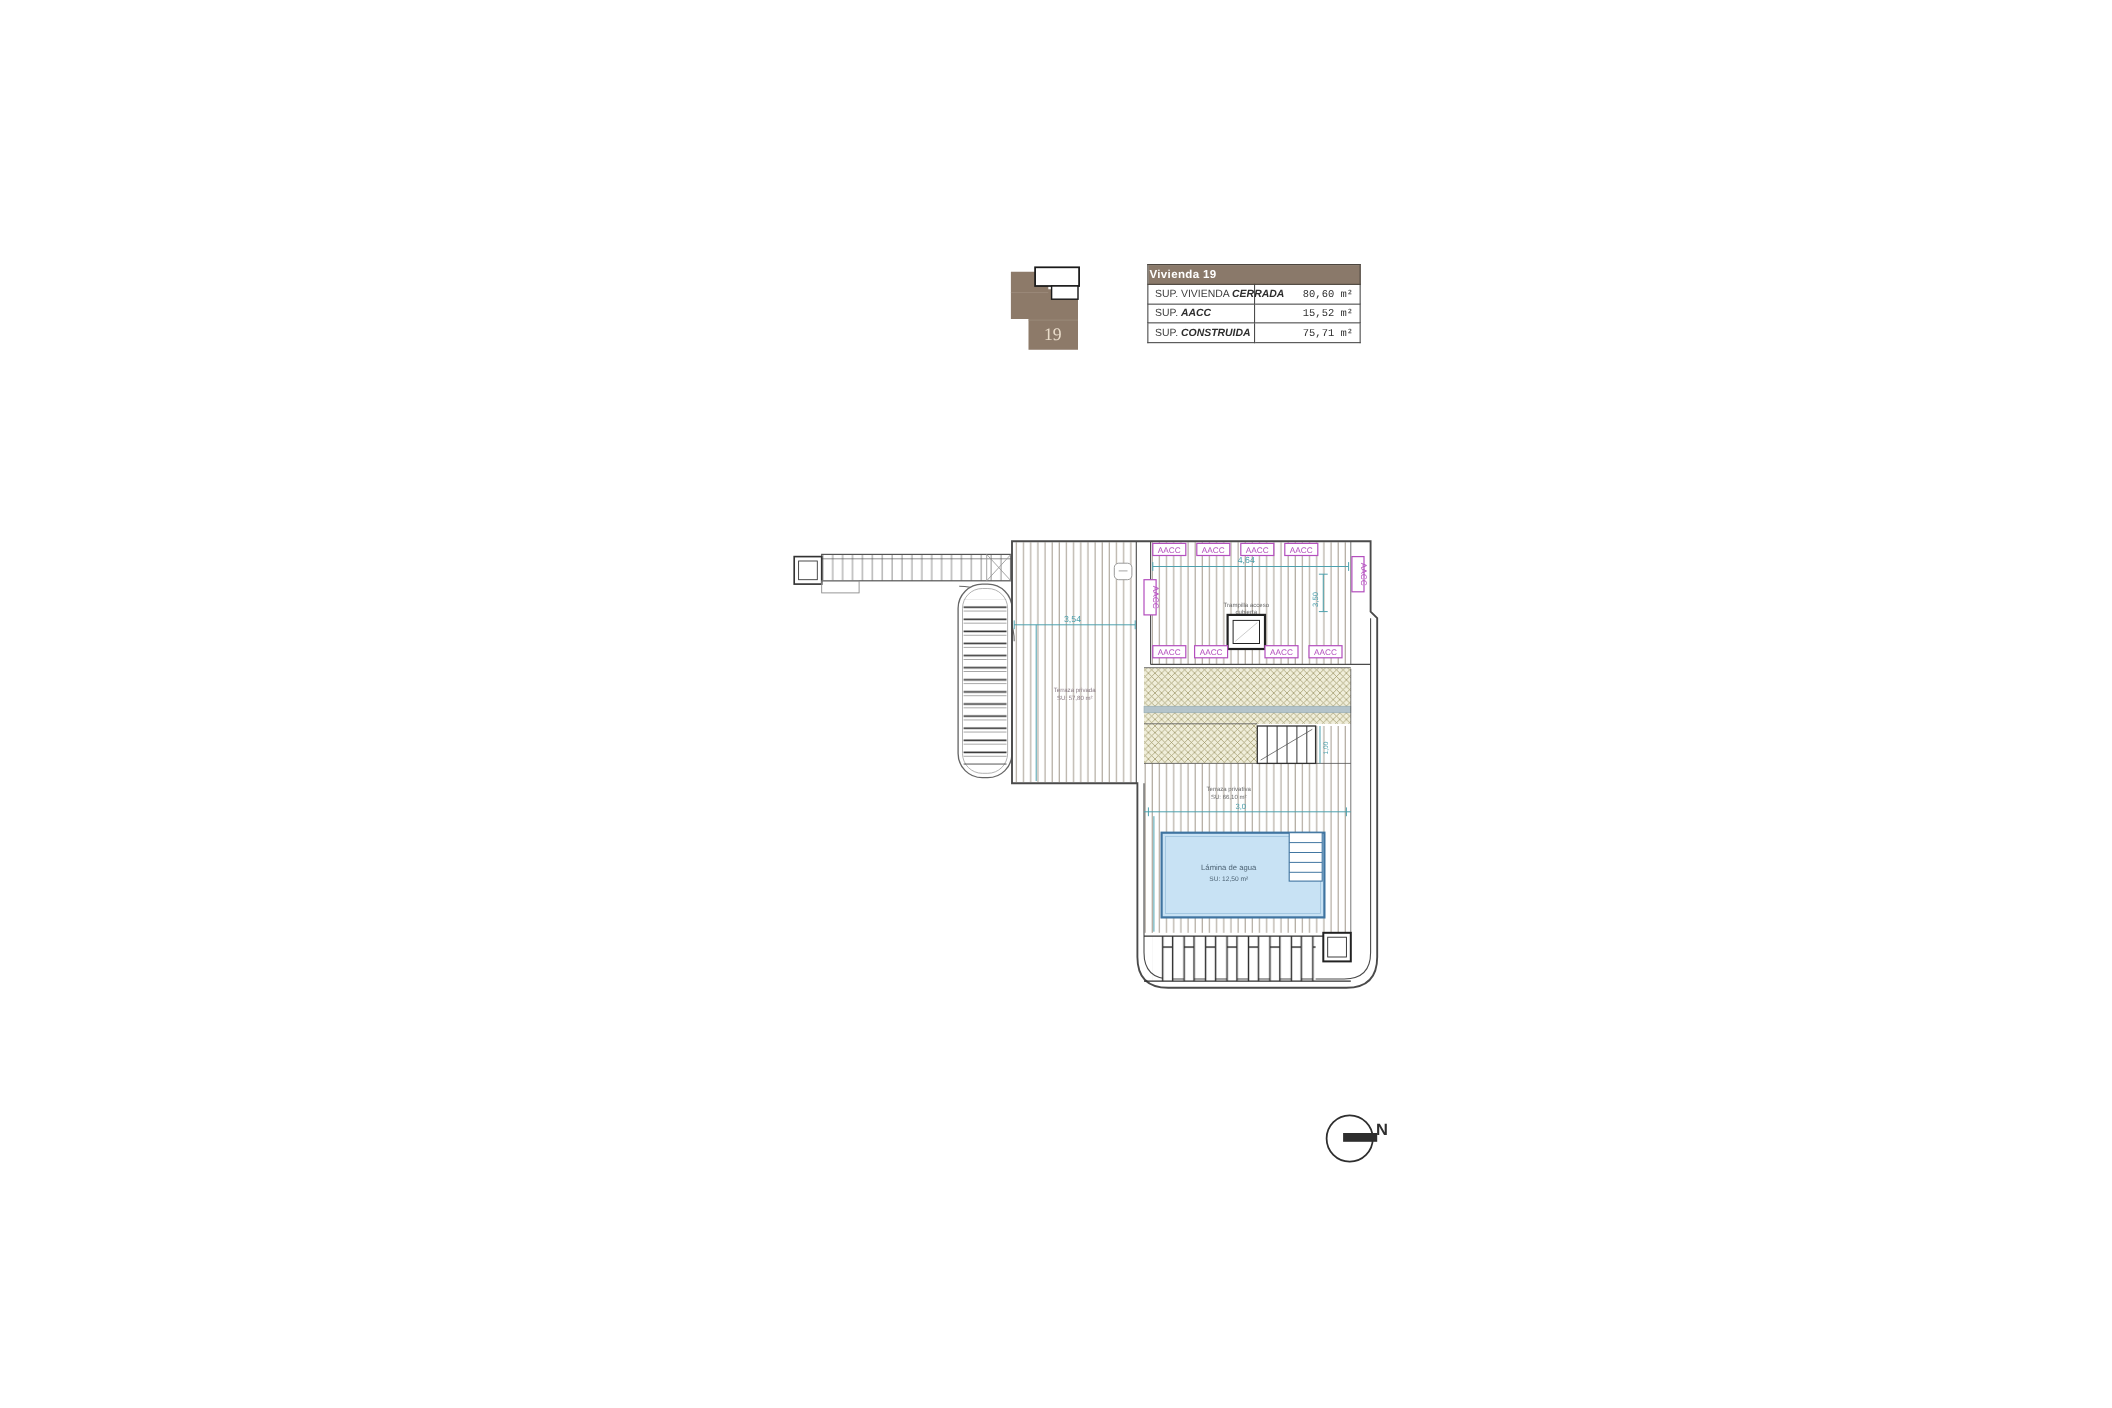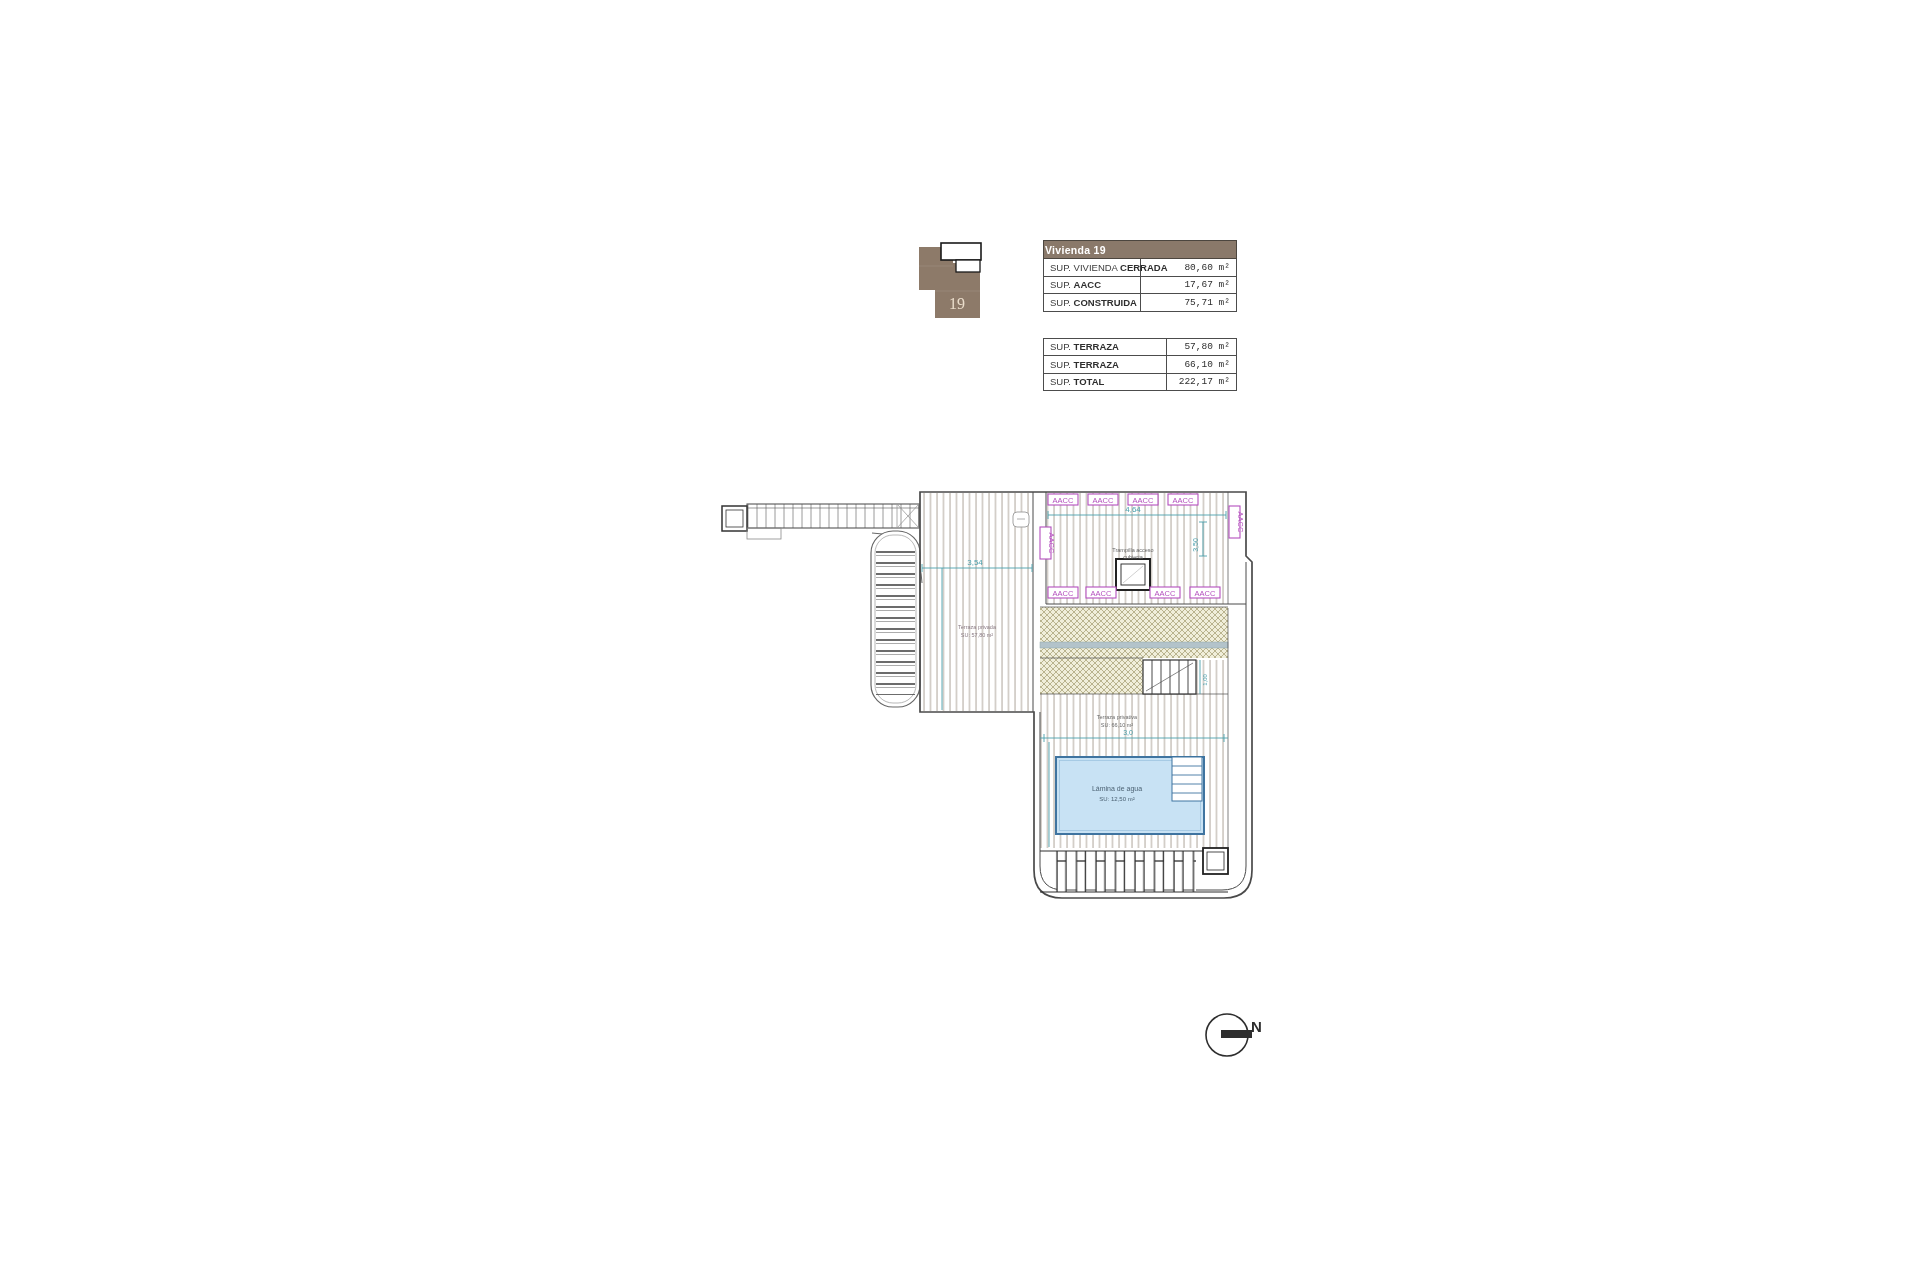--- a/index.html
+++ b/index.html
@@ -6,21 +6,21 @@
   body{width:1920px;height:1280px;position:relative;font-family:"Liberation Sans",sans-serif;overflow:hidden;}
   .stage{position:absolute;inset:0;}
   svg.drawing{position:absolute;left:0;top:0;}
   
   .tables{position:absolute;left:1043px;top:240px;width:194px;}
   table{border-collapse:collapse;width:194px;table-layout:fixed;}
   .t1 th{background:#8a796a;color:#ffffff;font-size:10.5px;font-weight:bold;height:15px;
          text-align:left;border:1.8px solid #4c463f;letter-spacing:.3px;}
   td{border:1.6px solid #4c4c4c;height:14.5px;font-size:9.5px;color:#3c3c3c;background:#fff;}
   td.lbl{padding-left:6px;white-space:nowrap;}
-  td.lbl b{color:#2e2e2e;}
+  td.lbl b{color:#2e2e2e;font-style:italic;}
   td.val{text-align:right;padding-right:6px;width:62px;color:#2e2e2e;font-family:Liberation Mono, monospace;}
   .t2{margin-top:26px;}
 </style>
 </head>
 <body>
 
 <div class="stage">
 
 <svg class="drawing" width="1920" height="1280" viewBox="0 0 1920 1280">
   <defs>
@@ -208,40 +208,24 @@
     <tbody>
           <tr>
       <th colspan="2">Vivienda 19</th>
     </tr>
     <tr>
       <td class="lbl"><span>SUP. VIVIENDA </span><b>CERRADA</b></td>
       <td class="val">80,60 m²</td>
     </tr>
     <tr>
       <td class="lbl"><span>SUP. </span><b>AACC</b></td>
-      <td class="val">17,67 m²</td>
+      <td class="val">15,52 m²</td>
     </tr>
     <tr>
       <td class="lbl"><span>SUP. </span><b>CONSTRUIDA</b></td>
       <td class="val">75,71 m²</td>
     </tr>
   </tbody>
       </table>
 
-  <table class="t2">
-    <tbody>
-          <tr>
-      <td class="lbl"><span>SUP. </span><b>TERRAZA</b></td>
-      <td class="val">57,80 m²</td>
-    </tr>
-    <tr>
-      <td class="lbl"><span>SUP. </span><b>TERRAZA</b></td>
-      <td class="val">66,10 m²</td>
-    </tr>
-    <tr>
-      <td class="lbl"><span>SUP. </span><b>TOTAL</b></td>
-      <td class="val">222,17 m²</td>
-    </tr>
-  </tbody>
-      </table>
 </div>
 
 </div>
 
 </body></html>

